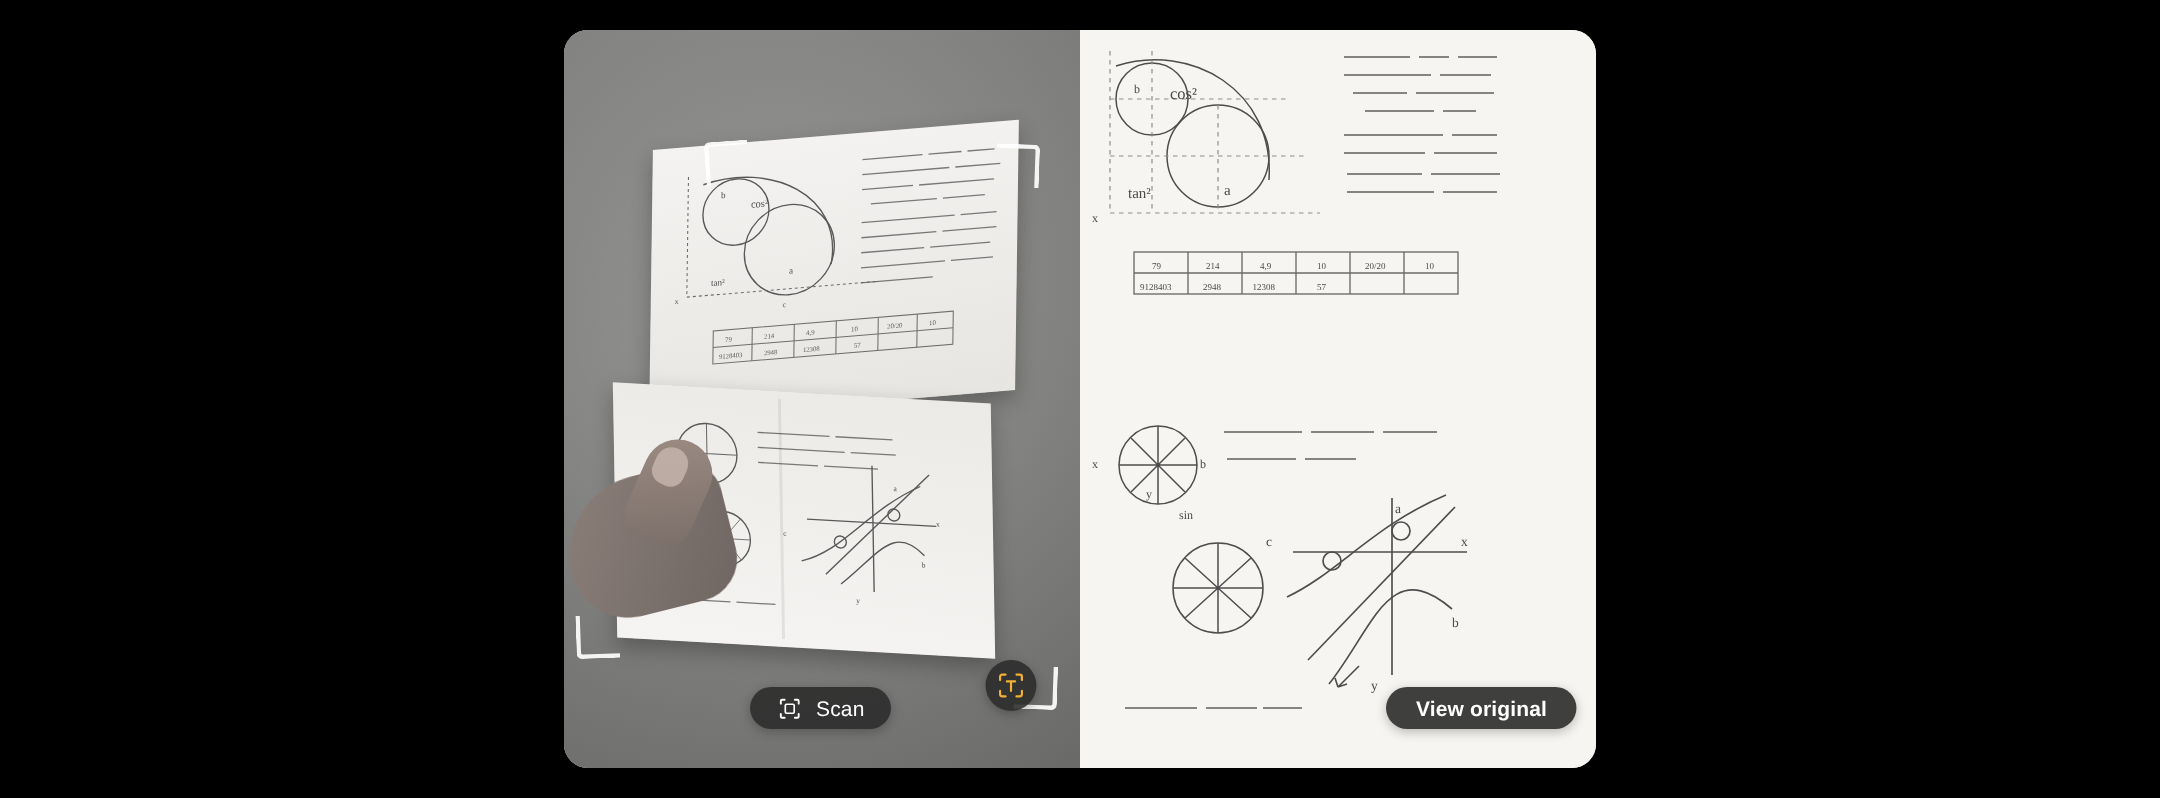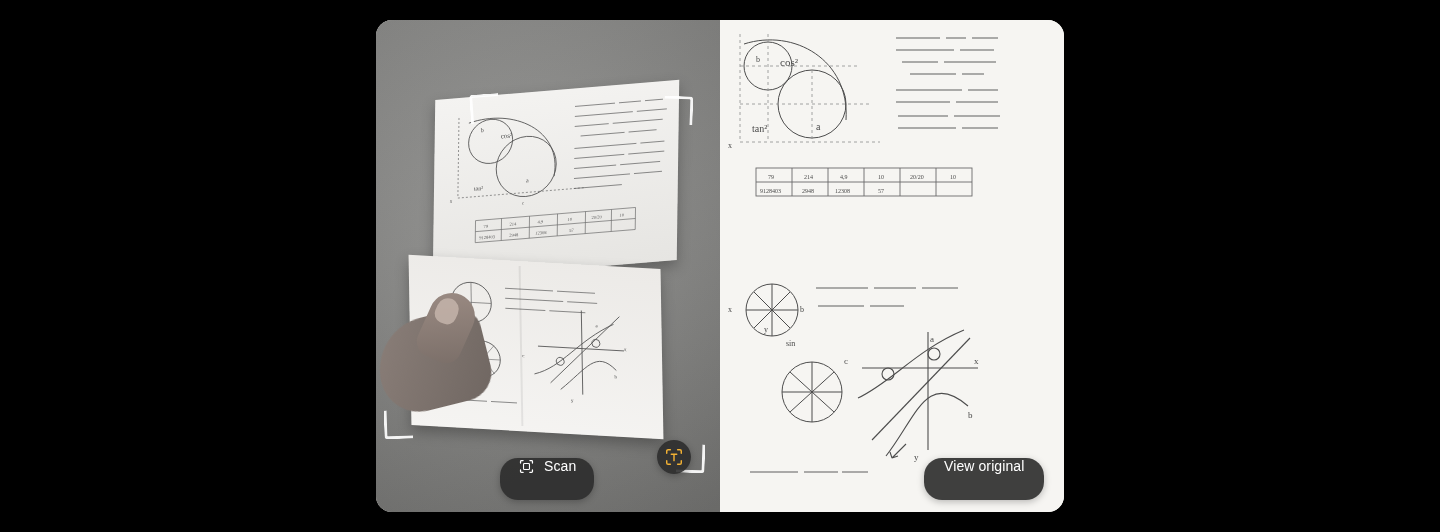--- a/index.html
+++ b/index.html
@@ -138,23 +138,23 @@
     width: 344px;
     height: 492px;
     background: #f6f5f2;
     overflow: hidden;
   }
 
   
   .pill {
     position: absolute;
     display: flex;
-    align-items: flex-start;
+    align-items: center;
     gap: 9px;
-    height: 42px;
+    height: 28px;
     padding: 0 18px;
     border-radius: 18px;
     background: rgba(42,42,42,0.88);
     color: #ffffff;
     font-size: 14px;
     letter-spacing: .1px;
     box-shadow: 0 2px 7px rgba(0,0,0,0.25);
     cursor: pointer;
     white-space: nowrap;
   }
@@ -405,17 +405,17 @@
 
   <div id="lens-button">
     <span>
       <svg width="20" height="20" viewBox="0 0 22 22">
         <path d="M3 7V4.5A1.5 1.5 0 0 1 4.5 3H7M19 7V4.5A1.5 1.5 0 0 0 17.5 3H15M3 15v2.5A1.5 1.5 0 0 0 4.5 19H7M19 15v2.5A1.5 1.5 0 0 1 17.5 19H15" fill="none" stroke="#f2b134" stroke-width="1.6" stroke-linecap="round"></path>
         <path d="M8 8h6M11 8v7" fill="none" stroke="#f2b134" stroke-width="1.6" stroke-linecap="round"></path>
       </svg>
     </span>
   </div>
 
-  <div class="pill" id="view-original-button" style="left:924px;top:458px;">
+  <div class="pill" id="view-original-button" style="left:924px;top:458px;font-weight:bold;">
     <span>View original</span>
   </div>
 
 </div>
 
 </body></html>

